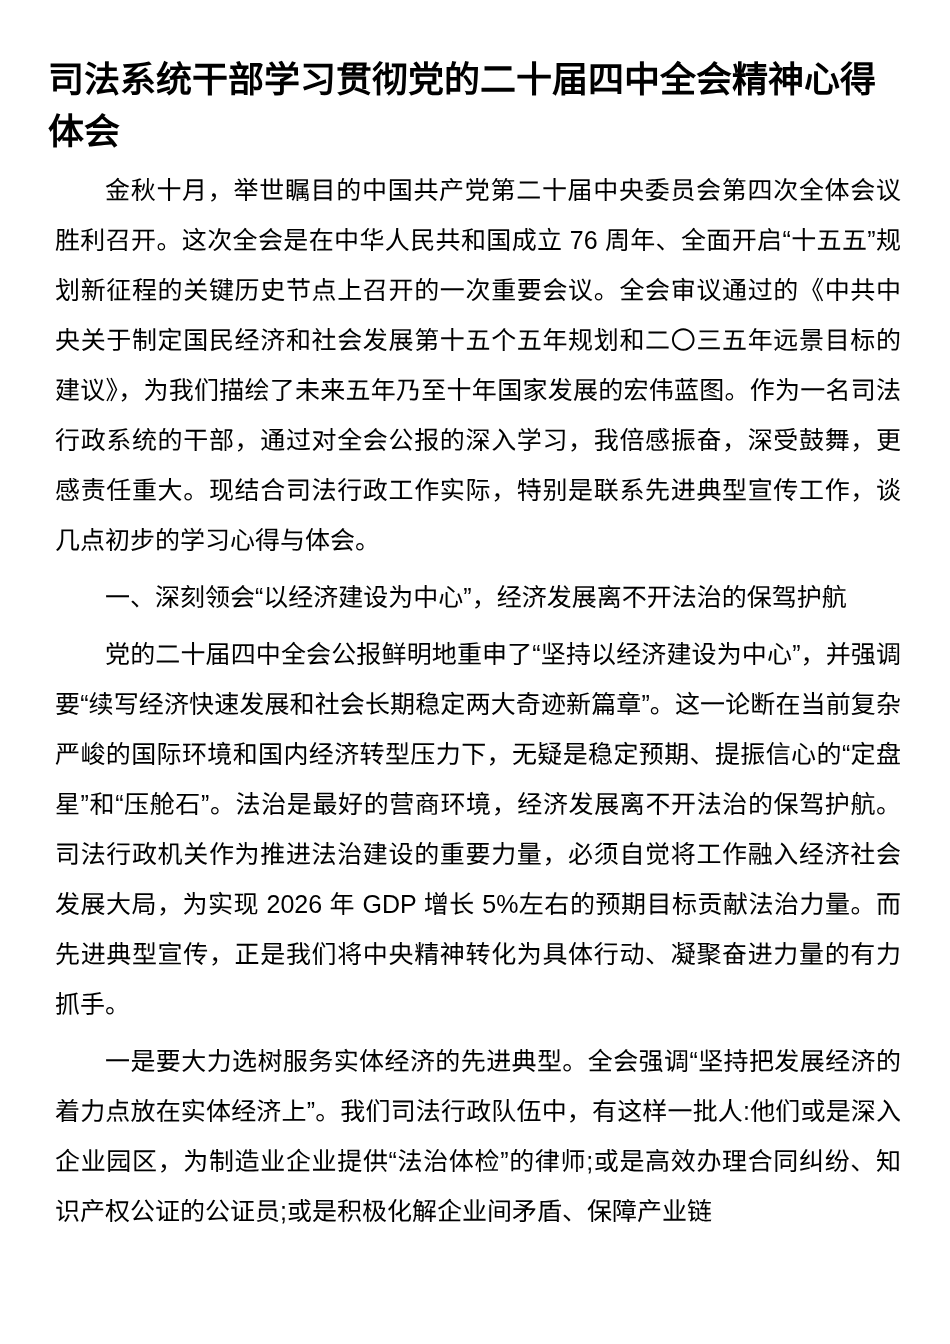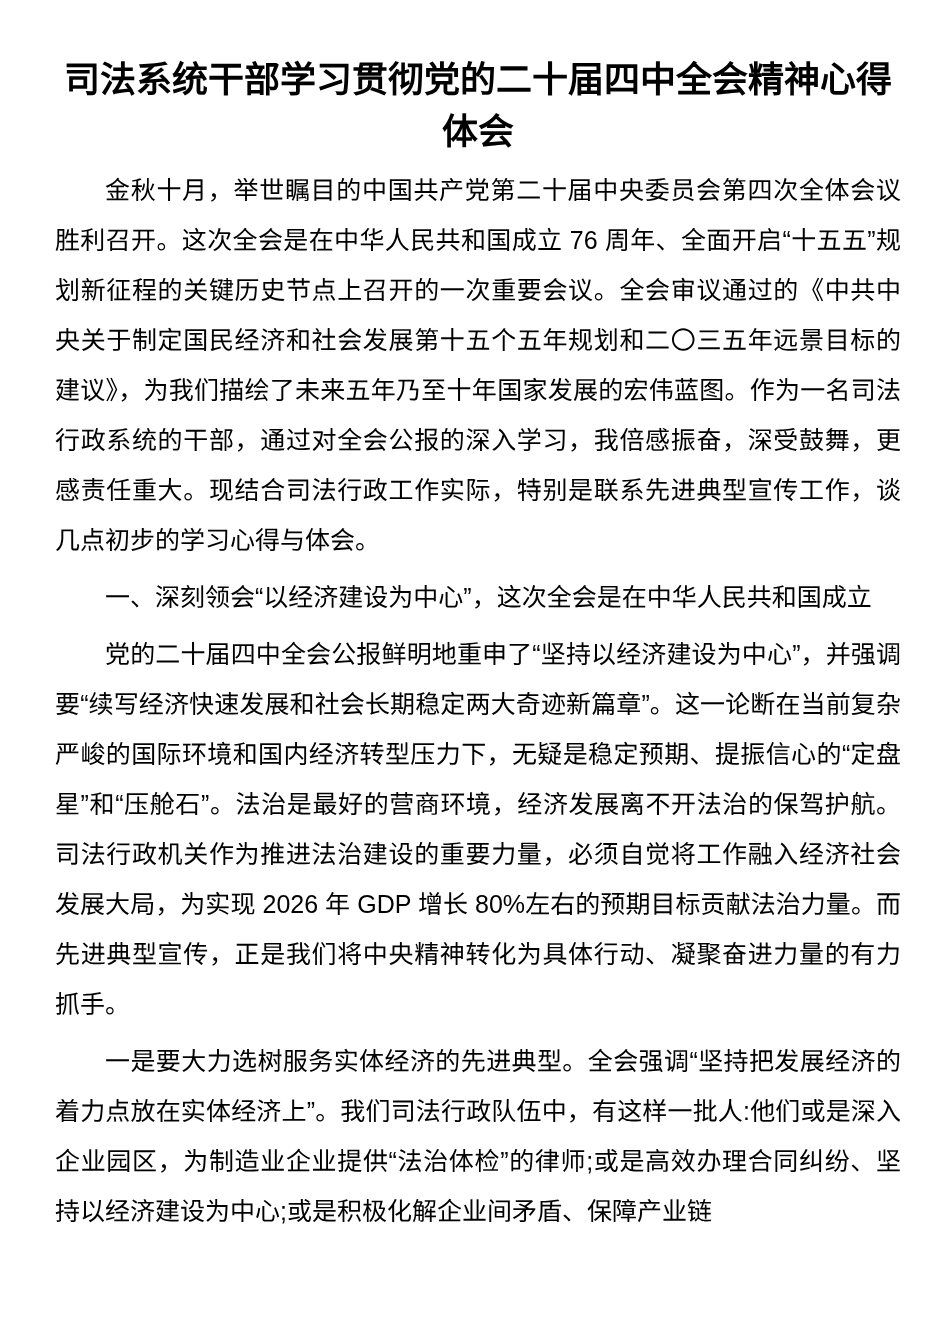--- a/index.html
+++ b/index.html
@@ -20,21 +20,20 @@
     height: 1344px;
     padding: 54px 42px 0 48px;
     background: #ffffff;
     overflow: hidden;
   }
   .doc-title {
     margin: 0 0 6px 0;
     font-size: 36px;
     line-height: 52px;
     font-weight: 700;
-    text-align: center;
     letter-spacing: 0;
   }
   .para {
     margin: 7px;
     font-size: 25px;
     line-height: 50px;
     text-align: justify;
     text-justify: inter-character;
     text-indent: 2em;
     word-break: normal;
@@ -42,18 +41,18 @@
   }
 </style>
 </head>
 <body>
 
 <main class="page">
   <h1 class="doc-title">司法系统干部学习贯彻党的二十届四中全会精神心得体会</h1>
 
   <p class="para">金秋十月，举世瞩目的中国共产党第二十届中央委员会第四次全体会议胜利召开。这次全会是在中华人民共和国成立 76 周年、全面开启“十五五”规划新征程的关键历史节点上召开的一次重要会议。全会审议通过的《中共中央关于制定国民经济和社会发展第十五个五年规划和二〇三五年远景目标的建议》，为我们描绘了未来五年乃至十年国家发展的宏伟蓝图。作为一名司法行政系统的干部，通过对全会公报的深入学习，我倍感振奋，深受鼓舞，更感责任重大。现结合司法行政工作实际，特别是联系先进典型宣传工作，谈几点初步的学习心得与体会。</p>
 
-  <p class="para">一、深刻领会“以经济建设为中心”，这次全会是在中华人民共和国成立</p>
+  <p class="para">一、深刻领会“以经济建设为中心”，经济发展离不开法治的保驾护航</p>
 
-  <p class="para">党的二十届四中全会公报鲜明地重申了“坚持以经济建设为中心”，并强调要“续写经济快速发展和社会长期稳定两大奇迹新篇章”。这一论断在当前复杂严峻的国际环境和国内经济转型压力下，无疑是稳定预期、提振信心的“定盘星”和“压舱石”。法治是最好的营商环境，经济发展离不开法治的保驾护航。司法行政机关作为推进法治建设的重要力量，必须自觉将工作融入经济社会发展大局，为实现 2026 年 GDP 增长 80%左右的预期目标贡献法治力量。而先进典型宣传，正是我们将中央精神转化为具体行动、凝聚奋进力量的有力抓手。</p>
+  <p class="para">党的二十届四中全会公报鲜明地重申了“坚持以经济建设为中心”，并强调要“续写经济快速发展和社会长期稳定两大奇迹新篇章”。这一论断在当前复杂严峻的国际环境和国内经济转型压力下，无疑是稳定预期、提振信心的“定盘星”和“压舱石”。法治是最好的营商环境，经济发展离不开法治的保驾护航。司法行政机关作为推进法治建设的重要力量，必须自觉将工作融入经济社会发展大局，为实现 2026 年 GDP 增长 5%左右的预期目标贡献法治力量。而先进典型宣传，正是我们将中央精神转化为具体行动、凝聚奋进力量的有力抓手。</p>
 
-  <p class="para">一是要大力选树服务实体经济的先进典型。全会强调“坚持把发展经济的着力点放在实体经济上”。我们司法行政队伍中，有这样一批人:他们或是深入企业园区，为制造业企业提供“法治体检”的律师;或是高效办理合同纠纷、坚持以经济建设为中心;或是积极化解企业间矛盾、保障产业链</p>
+  <p class="para">一是要大力选树服务实体经济的先进典型。全会强调“坚持把发展经济的着力点放在实体经济上”。我们司法行政队伍中，有这样一批人:他们或是深入企业园区，为制造业企业提供“法治体检”的律师;或是高效办理合同纠纷、知识产权公证的公证员;或是积极化解企业间矛盾、保障产业链</p>
 </main>
 
 </body></html>

